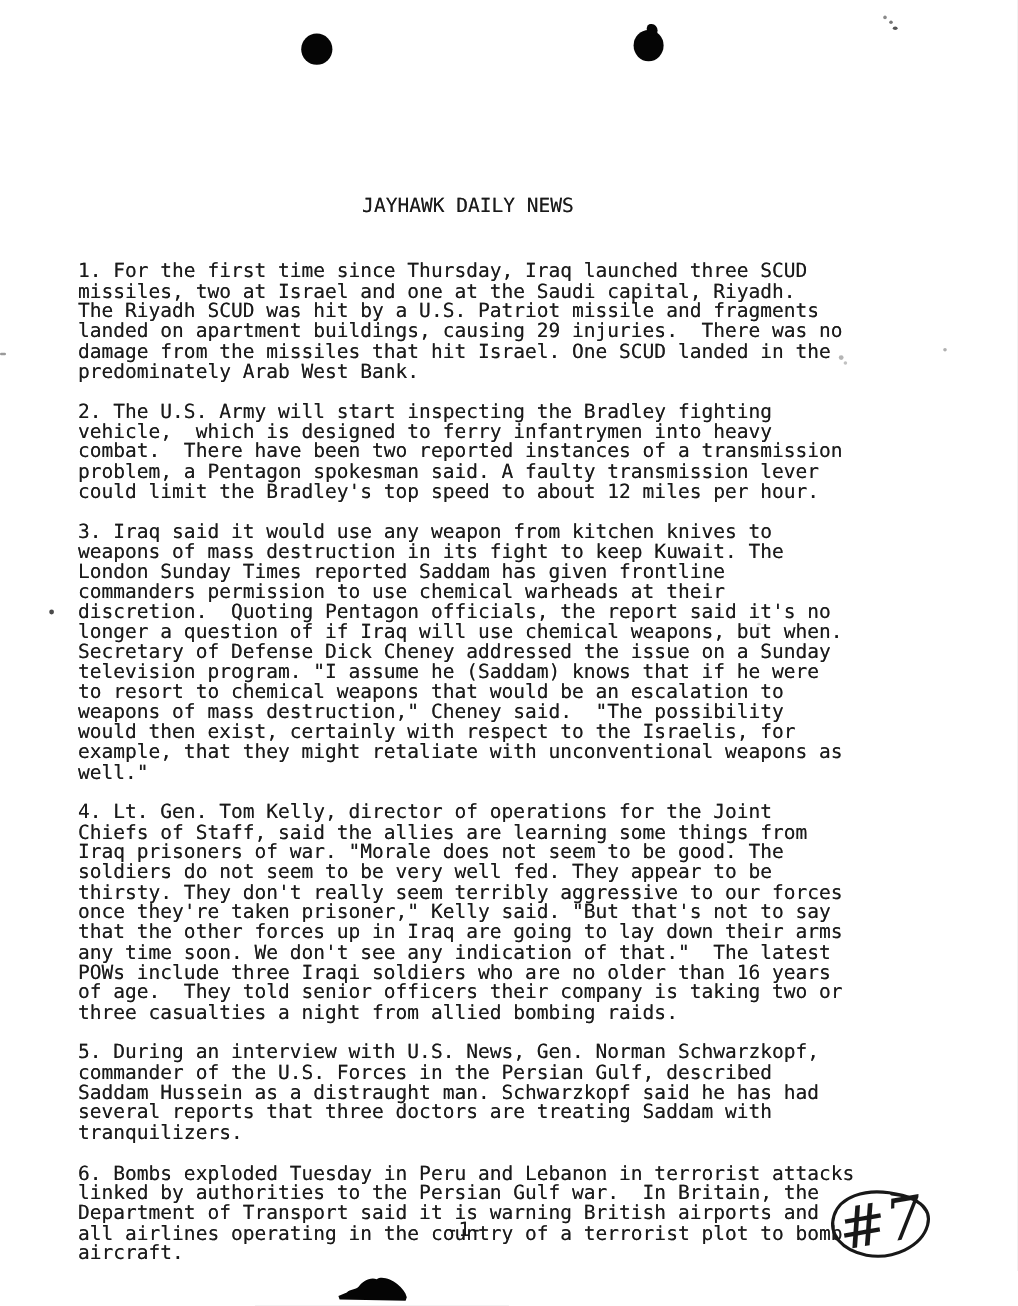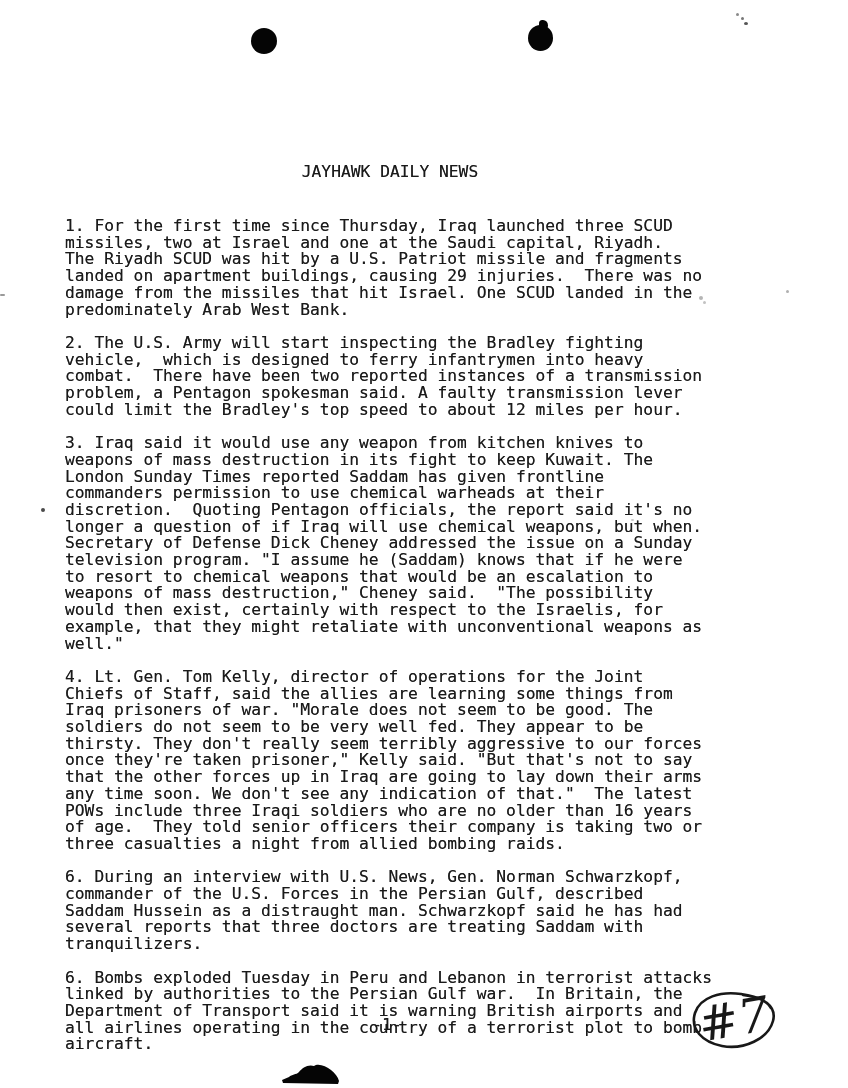--- a/index.html
+++ b/index.html
@@ -116,21 +116,21 @@
 Chiefs of Staff, said the allies are learning some things from
 Iraq prisoners of war. "Morale does not seem to be good. The
 soldiers do not seem to be very well fed. They appear to be
 thirsty. They don't really seem terribly aggressive to our forces
 once they're taken prisoner," Kelly said. "But that's not to say
 that the other forces up in Iraq are going to lay down their arms
 any time soon. We don't see any indication of that."  The latest
 POWs include three Iraqi soldiers who are no older than 16 years
 of age.  They told senior officers their company is taking two or
 three casualties a night from allied bombing raids.</div>
-    <div class="para">6. During an interview with U.S. News, Gen. Norman Schwarzkopf,
+    <div class="para">5. During an interview with U.S. News, Gen. Norman Schwarzkopf,
 commander of the U.S. Forces in the Persian Gulf, described
 Saddam Hussein as a distraught man. Schwarzkopf said he has had
 several reports that three doctors are treating Saddam with
 tranquilizers.</div>
     <div class="para">6. Bombs exploded Tuesday in Peru and Lebanon in terrorist attacks
 linked by authorities to the Persian Gulf war.  In Britain, the
 Department of Transport said it is warning British airports and
 all airlines operating in the country of a terrorist plot to bomb
 aircraft.</div>
   </div>

